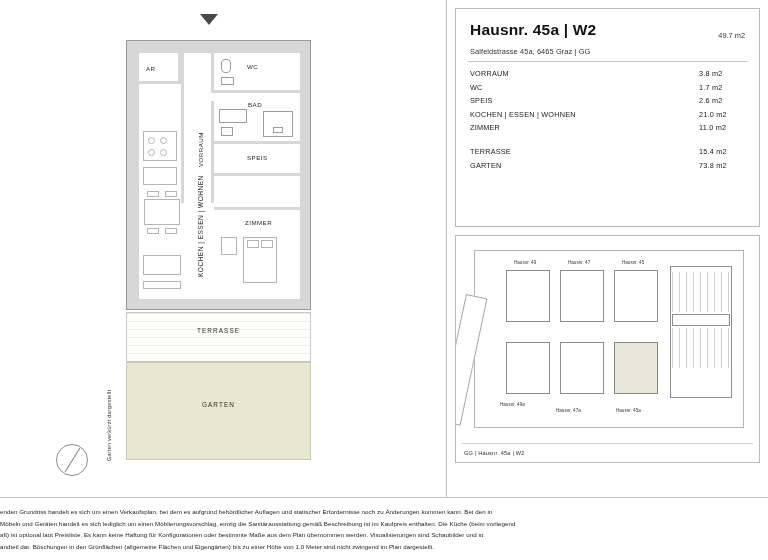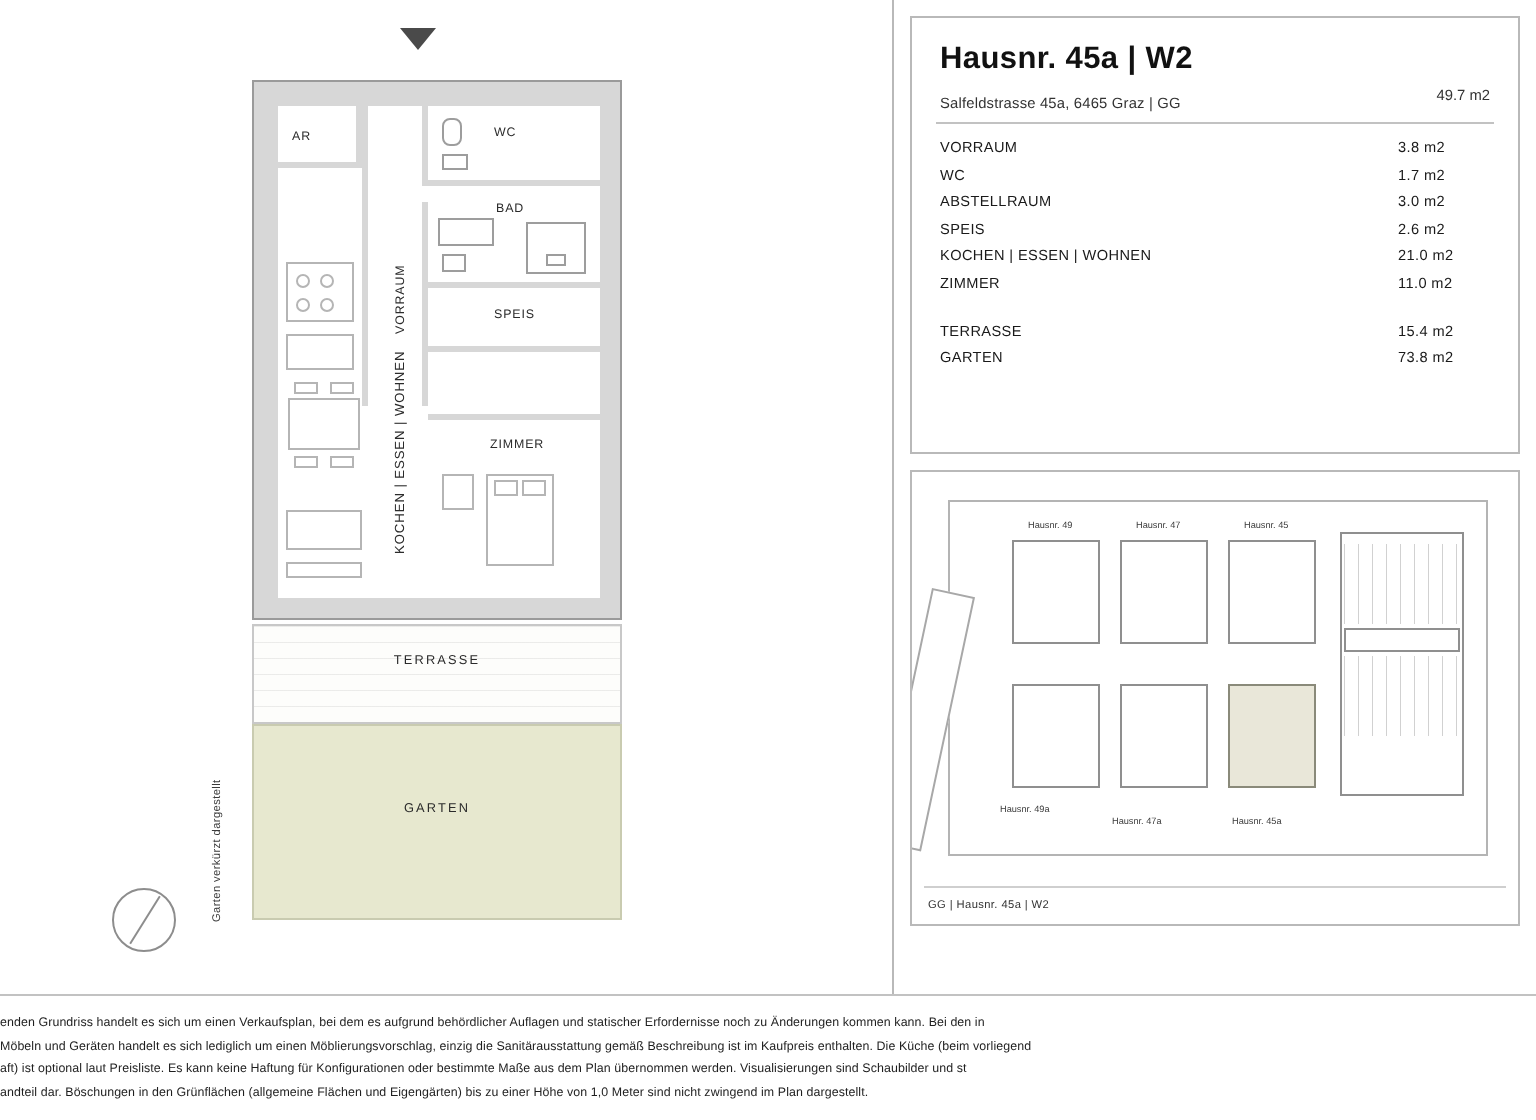--- a/index.html
+++ b/index.html
@@ -87,21 +87,21 @@
     position:absolute;left:455px;top:8px;width:305px;height:219px;
     border:1px solid #b9b9b9;box-sizing:border-box;background:#fff;
   }
   .info-title{
     position:absolute;left:14px;top:12px;font-size:15.5px;font-weight:bold;letter-spacing:.2px;color:#111;
   }
   .info-sub{
     position:absolute;left:14px;top:38px;font-size:7.4px;color:#333;letter-spacing:.1px;
   }
   .info-sub-right{
-    position:absolute;right:14px;top:34px;font-size:7.4px;color:#333;
+    position:absolute;right:14px;top:22px;font-size:7.4px;color:#333;
   }
   .hr{position:absolute;left:12px;right:12px;height:1px;background:#c2c2c2;}
 
   .tbl{position:absolute;left:14px;right:14px;top:58px;font-size:7.3px;color:#1a1a1a;}
   .trow{display:flex;justify-content:space-between;line-height:13.6px;letter-spacing:.2px;}
   .trow .v{text-align:left;min-width:46px;}
   .gap{height:10px;}
 
   
   .site-pane{
@@ -218,24 +218,20 @@
     <div class="tbl">
       <div class="trow">
         <span>VORRAUM</span>
         <span class="v">3.8 m2</span>
       </div>
       <div class="trow">
         <span>WC</span>
         <span class="v">1.7 m2</span>
       </div>
       <div class="trow">
-        <span>ABSTELLRAUM</span>
-        <span class="v">3.0 m2</span>
-      </div>
-      <div class="trow">
         <span>SPEIS</span>
         <span class="v">2.6 m2</span>
       </div>
       <div class="trow">
         <span>KOCHEN | ESSEN | WOHNEN</span>
         <span class="v">21.0 m2</span>
       </div>
       <div class="trow">
         <span>ZIMMER</span>
         <span class="v">11.0 m2</span>

